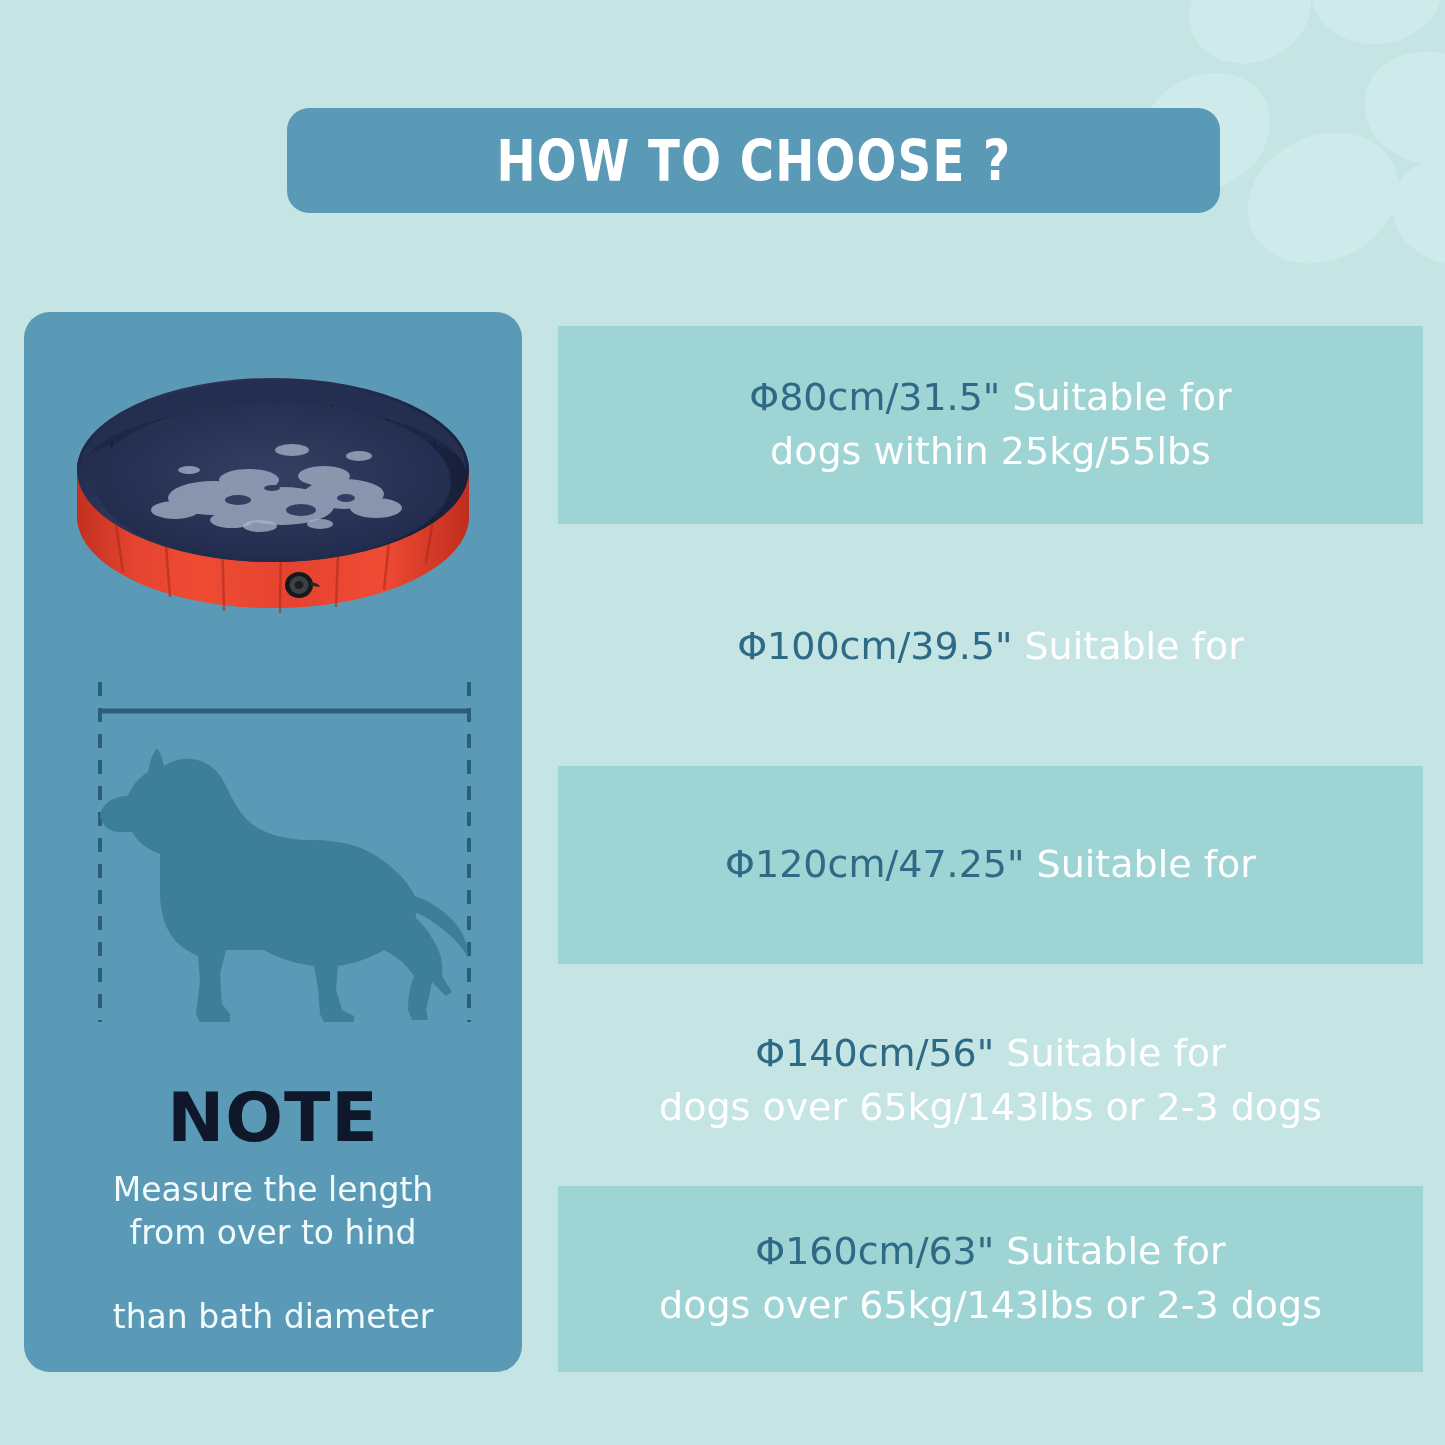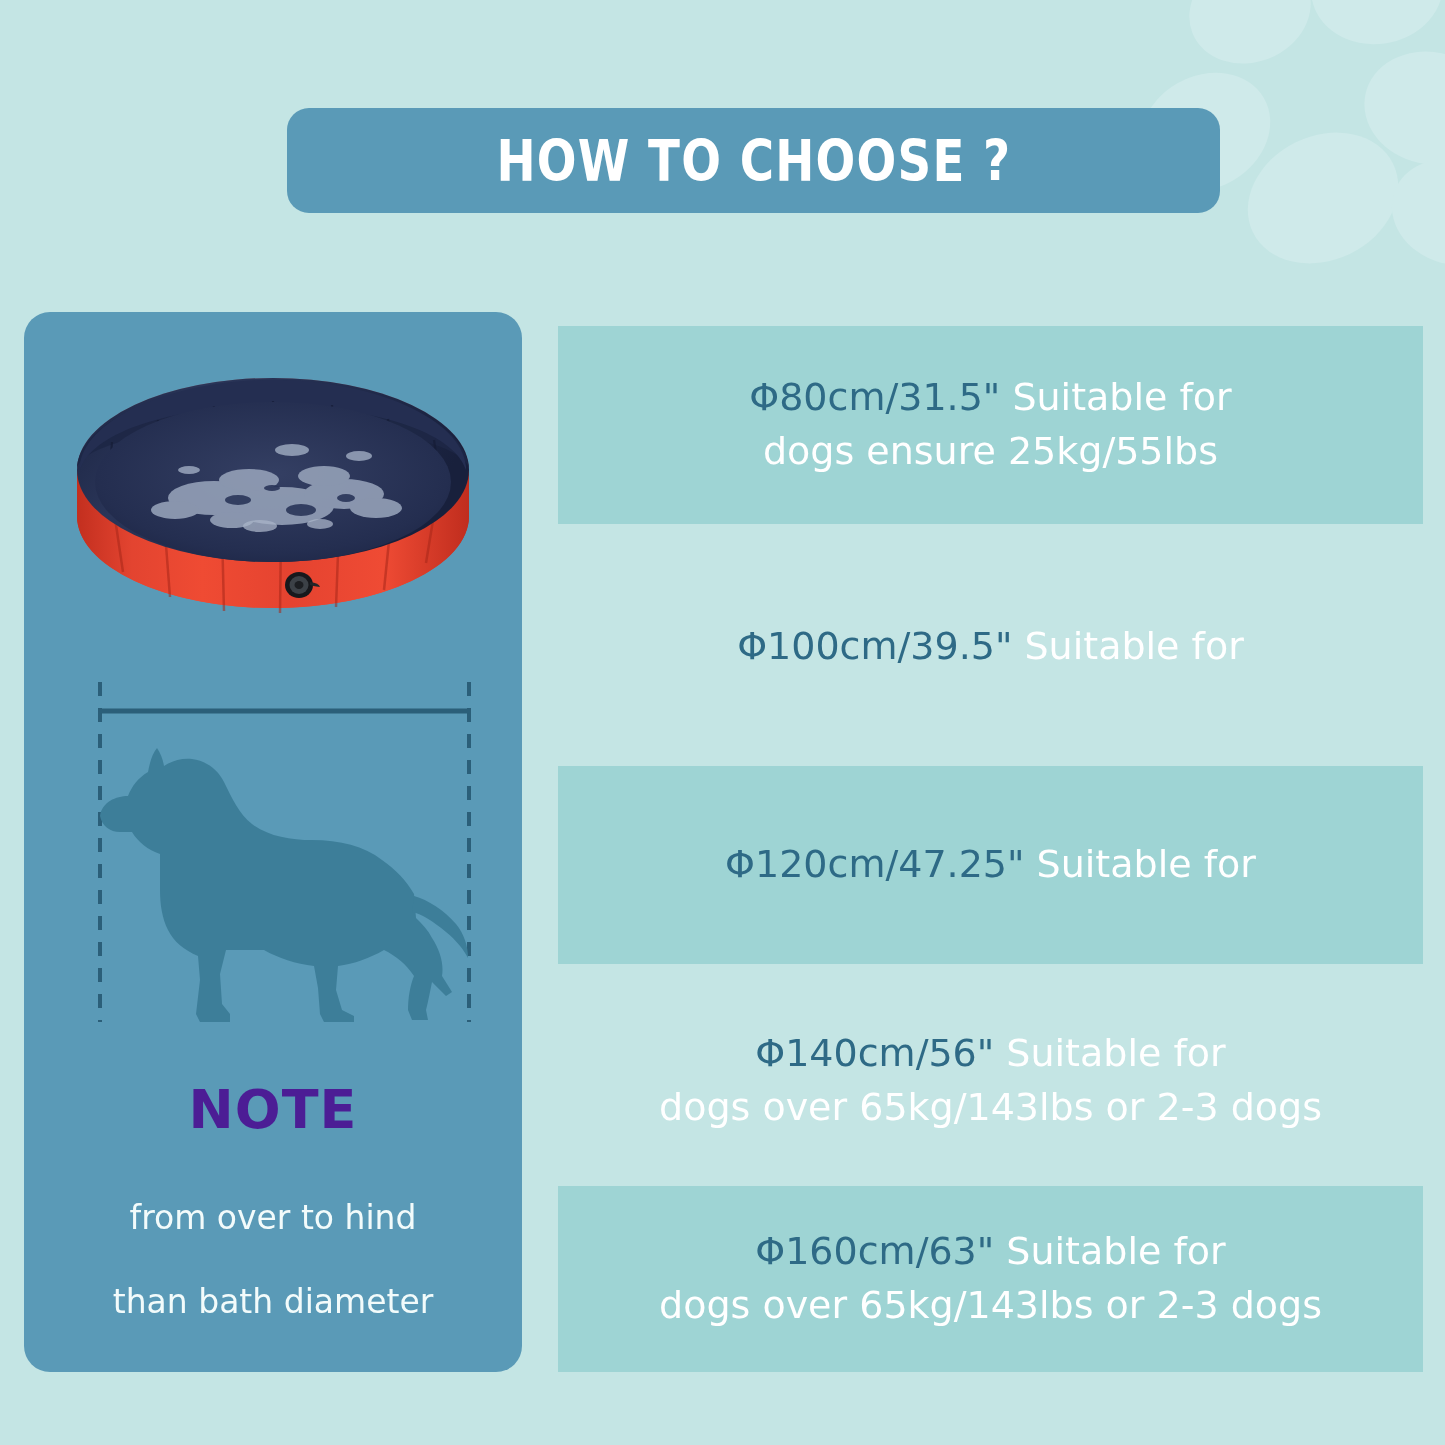--- a/index.html
+++ b/index.html
@@ -85,22 +85,22 @@
   #note-block {
     position: absolute;
     left: 0;
     top: 770px;
     width: 498px;
     text-align: center;
     padding: 0 16px;
     box-sizing: border-box;
   }
   #note-heading {
-    color: #4c1d95;
-    font-size: 54px;
+    color: #0f172a;
+    font-size: 68px;
     font-weight: 700;
     letter-spacing: 1px;
     line-height: 1.05;
     margin: 0 0 16px 0;
     font-family: "DejaVu Sans", "Liberation Sans", sans-serif;
   }
   #note-body {
     color: #f2fbfb;
     font-size: 33px;
     line-height: 1.28;
@@ -165,21 +165,21 @@
 
   <div id="header-banner">
     <div id="header-title">HOW TO CHOOSE ?</div>
   </div>
 
   <div id="size-rows">
 
     <div class="size-row row-band" style="left:558px; top:326px; width:865px; height:198px;">
       <div class="row-text">
         <span class="dim">Φ80cm/31.5"</span><span> Suitable for</span><br>
-        <span>dogs ensure 25kg/55lbs</span>
+        <span>dogs within 25kg/55lbs</span>
       </div>
     </div>
 
     <div class="size-row row-plain" style="left:558px; top:548px; width:865px; height:198px;">
       <div class="row-text">
         <span class="dim">Φ100cm/39.5"</span><span> Suitable for</span><br>
       </div>
     </div>
 
     <div class="size-row row-band" style="left:558px; top:766px; width:865px; height:198px;">
@@ -345,21 +345,21 @@
 
           <path d="M390,222 C404,226 420,236 432,250 C440,260 444,272 444,284
                    C440,276 432,266 422,258 C410,248 398,240 388,238 Z"></path>
         </g>
       </svg>
     </div>
 
     <div id="note-block">
       <div id="note-heading">NOTE</div>
       <div id="note-body">
-        <br>
+        <span>Measure the length</span><br>
         <span>from over to hind</span><br>
         <br>
         <span>than bath diameter</span>
       </div>
     </div>
 
   </div>
 
 </div>
 

